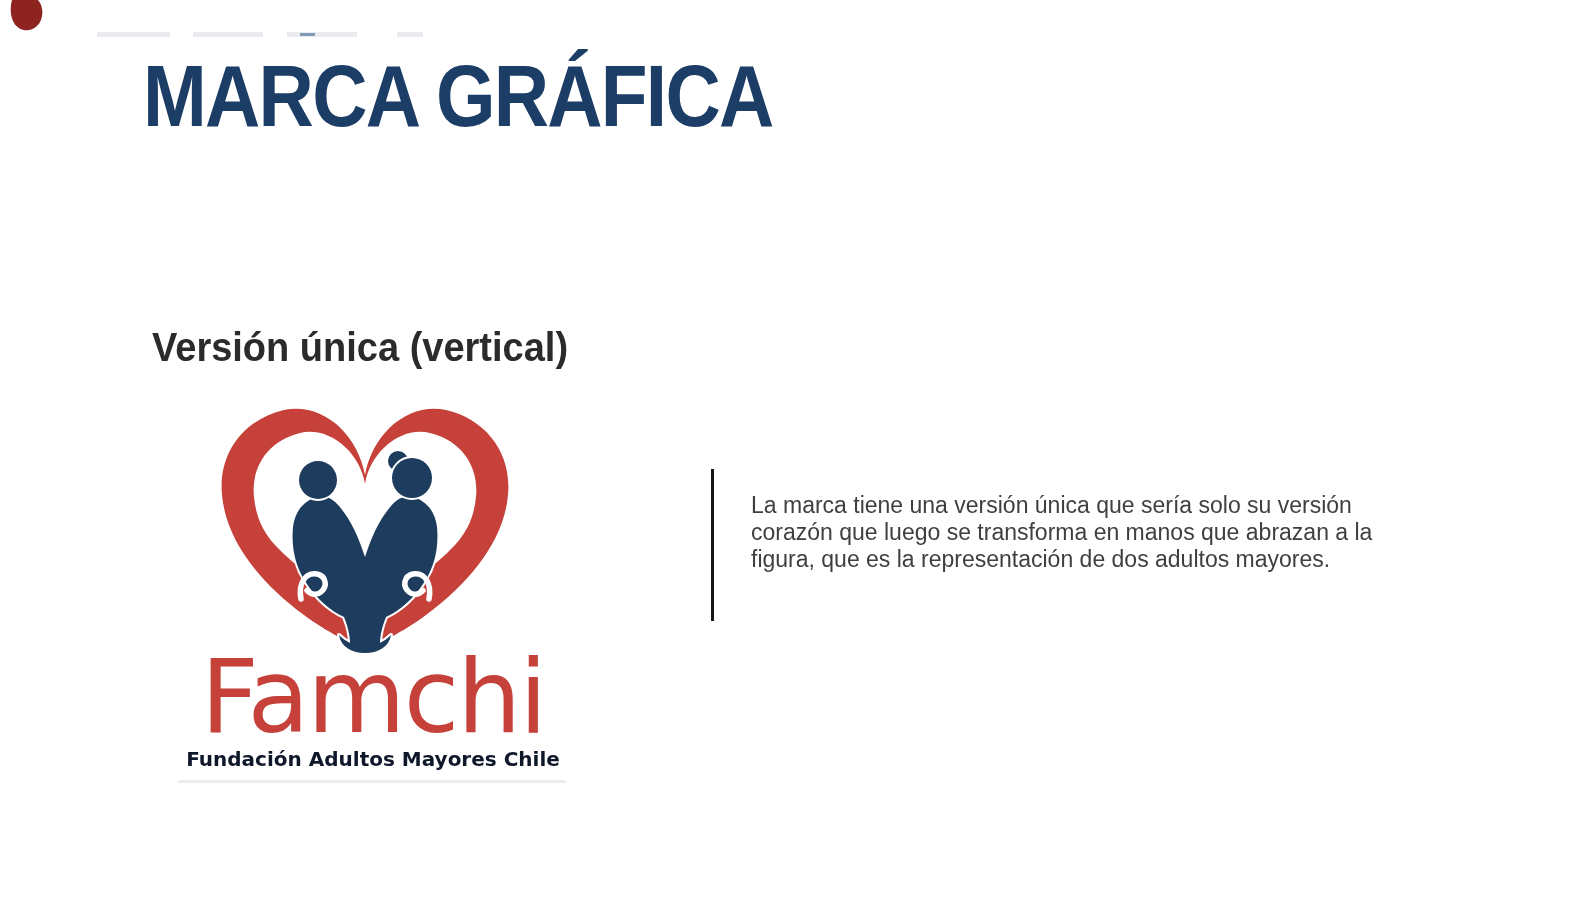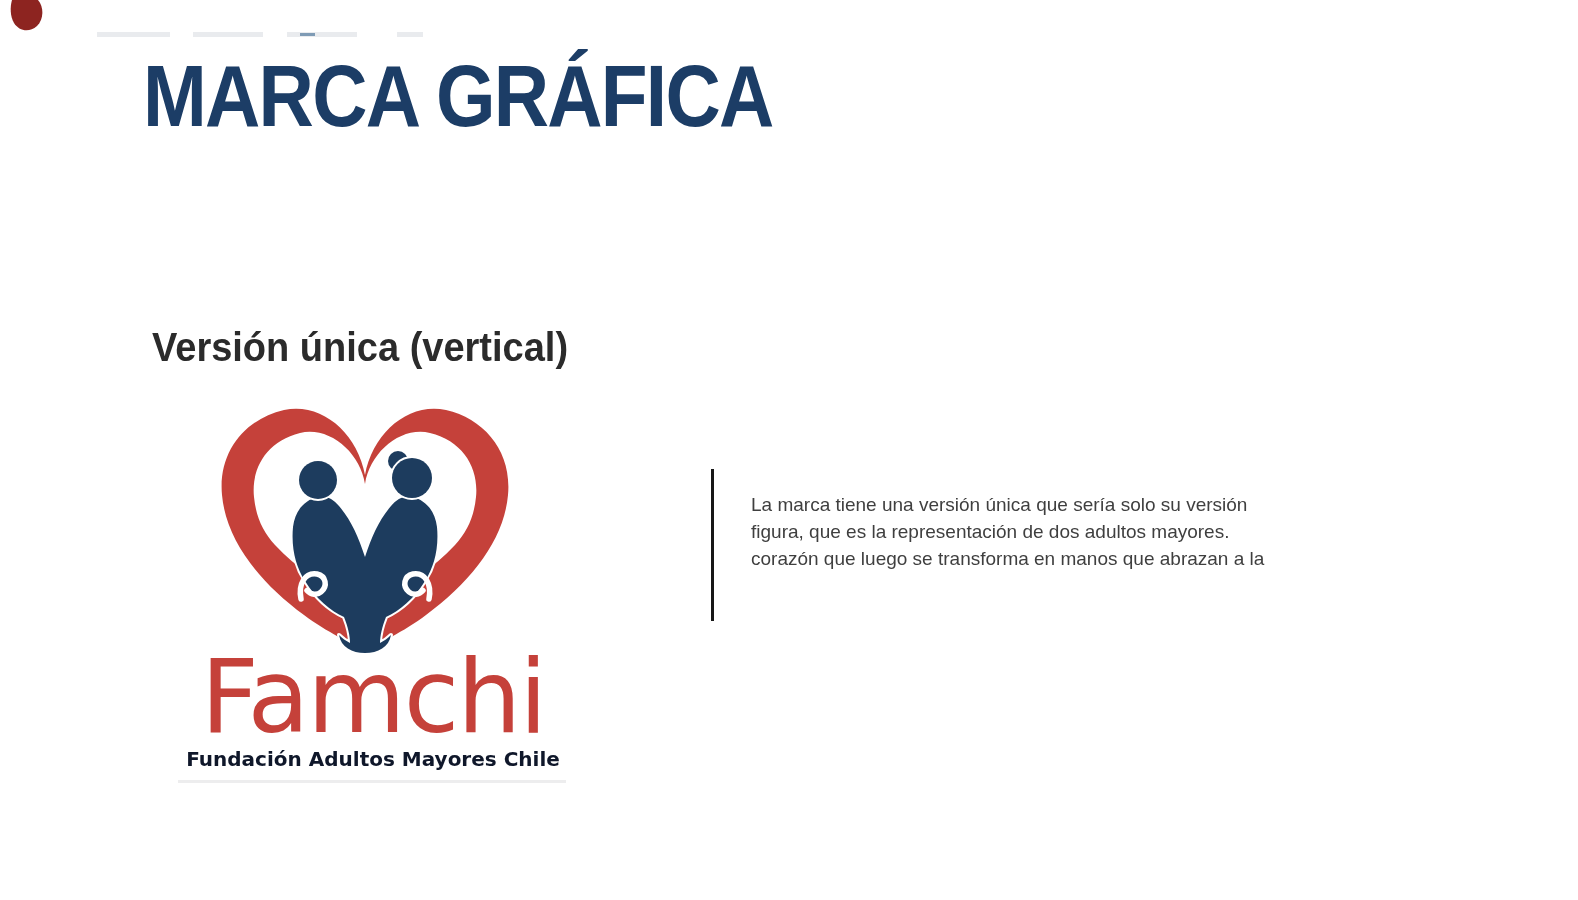--- a/index.html
+++ b/index.html
@@ -54,21 +54,21 @@
     font-family:"DejaVu Sans", sans-serif;
     font-weight:bold; font-size:20px; line-height:1.2;
     color:#0f172a; white-space:nowrap;
   }
   .tagline-shadow { position:absolute; left:0; top:380px; width:388px; height:3px; background:#ededee; }
 
   .vertical-divider { position:absolute; left:711px; top:469px; width:3px; height:152px; background:#171717; }
 
   .brand-description {
     position:absolute; left:751px; top:492px; width:620px;
-    font-size:19px; color:#3f3f3f;
+    font-size:23px; color:#3f3f3f;
   }
   .brand-description .line { height:26.8px; line-height:26.8px; white-space:nowrap; }
 </style>
 </head>
 <body>
 
 <div class="ghost-band">
   <span class="ghost-dash d1"></span>
   <span class="ghost-dash d2"></span>
   <span class="ghost-dash d3"></span>
@@ -119,15 +119,15 @@
 
   <div class="logo-wordmark">Famchi</div>
   <div class="logo-tagline">Fundación Adultos Mayores Chile</div>
   <div class="tagline-shadow"></div>
 </div>
 
 <div class="vertical-divider"></div>
 
 <div class="brand-description">
   <div class="line">La marca tiene una versión única que sería solo su versión</div>
+  <div class="line">corazón que luego se transforma en manos que abrazan a la</div>
   <div class="line">figura, que es la representación de dos adultos mayores.</div>
-  <div class="line">corazón que luego se transforma en manos que abrazan a la</div>
 </div>
 
 </body></html>

